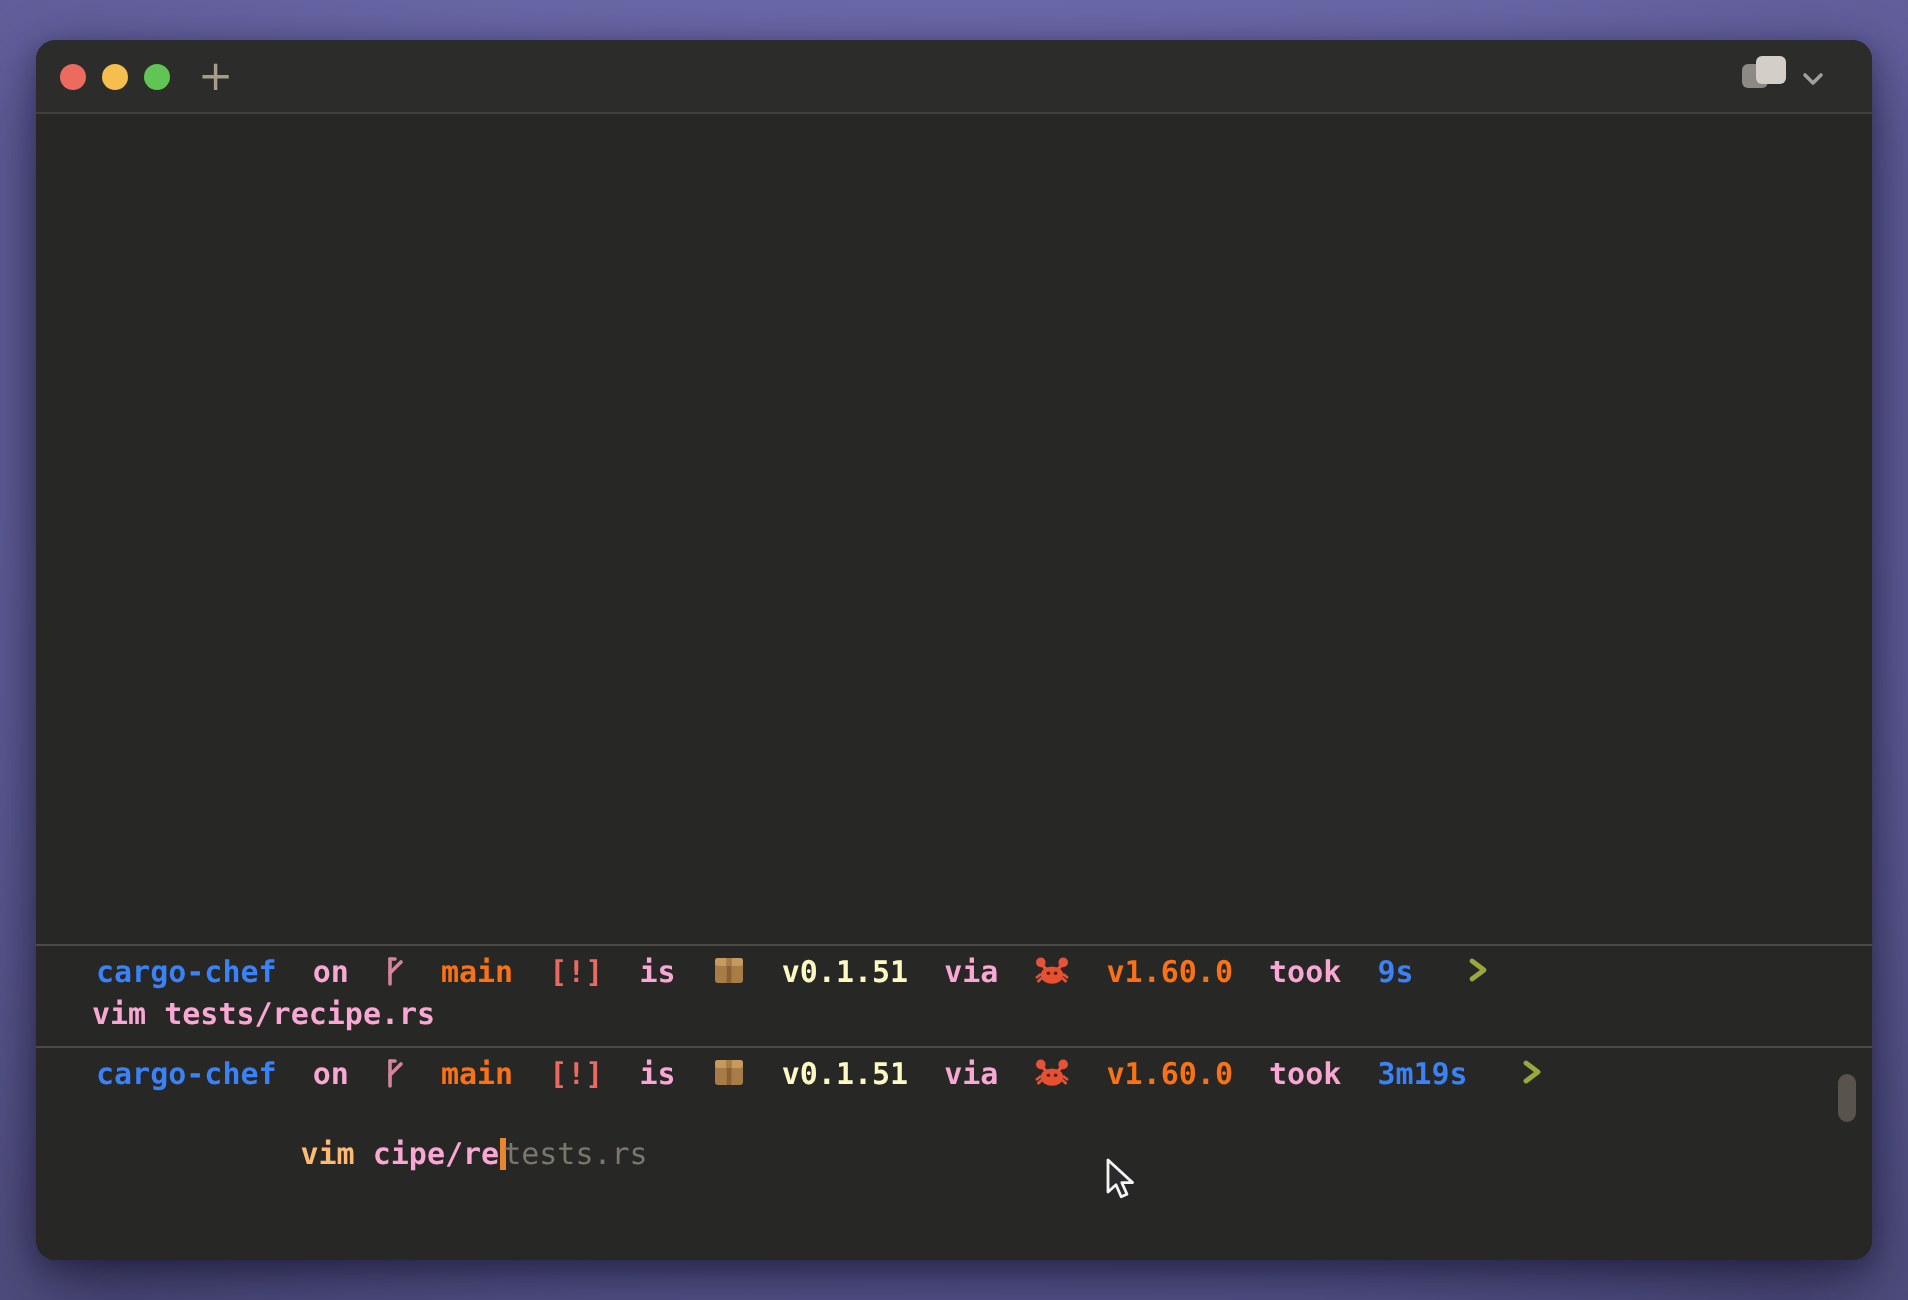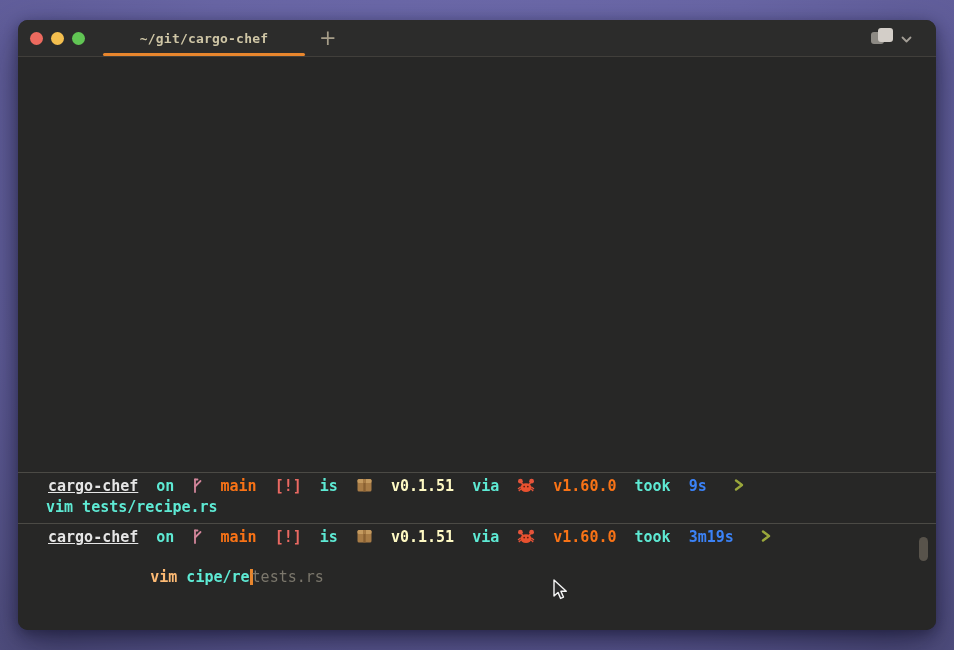--- a/index.html
+++ b/index.html
@@ -53,27 +53,27 @@
   .scrollback-spacer { flex:1 1 auto; }
   .cmd-block { border-top:1px solid #4b4a45; padding:4px 0 6px 0; }
   .cmd-block.last { padding-bottom:0; }
   .term-bottom-pad { height:24px; }
 
   .pline { padding-left:30px; white-space:nowrap; }
   .pline > * { vertical-align:baseline; }
   .pline .tok { margin-left:9px; }
   .cline { padding-left:28px; white-space:pre; }
 
-  .c-green  { color:#e5e5e5;text-decoration:underline; }
+  .c-green  { color:#3b82f6; }
   .c-pink   { color:#f97316; }
   .c-red    { color:#ea6962; }
   .c-orange { color:#fef9c3; }
   .c-yellow { color:#3b82f6; }
   .c-olive  { color:#fdba74;margin-left:32px; }
-  .c-cream  { color:#5eead4; }
+  .c-cream  { color:#f9a8d4; }
   .c-gray   { color:#7b776c; font-weight:normal; }
 
   .inline-ico { display:inline-block; vertical-align:-2px; }
   .prompt-chevron { margin-left:18px; display:inline-block; vertical-align:-1px; }
 
   .caret {
     display:inline-block; width:3px; height:16px; background:#e8862d;
     vertical-align:-3px; margin:0 -1px 0 0;
   }
 
@@ -89,24 +89,20 @@
 
 <div class="window">
 
   <div class="tabbar">
     <div class="traffic">
       <span class="light red"></span>
       <span class="light yellow"></span>
       <span class="light green"></span>
     </div>
 
-    <div class="tab">
-      <span class="tab-title">~/git/cargo-chef</span>
-      <span class="tab-underline"></span>
-    </div>
 
     <span class="newtab">+</span>
 
     <div class="tabbar-right">
       <span class="inline-ico">
         <svg width="24" height="18" viewBox="0 0 24 18">
           <rect x="1" y="5" width="13" height="12" rx="3" fill="#8d8a84"></rect>
           <rect x="8" y="1" width="15" height="14" rx="3" fill="#d3cec8"></rect>
         </svg>
       </span>

